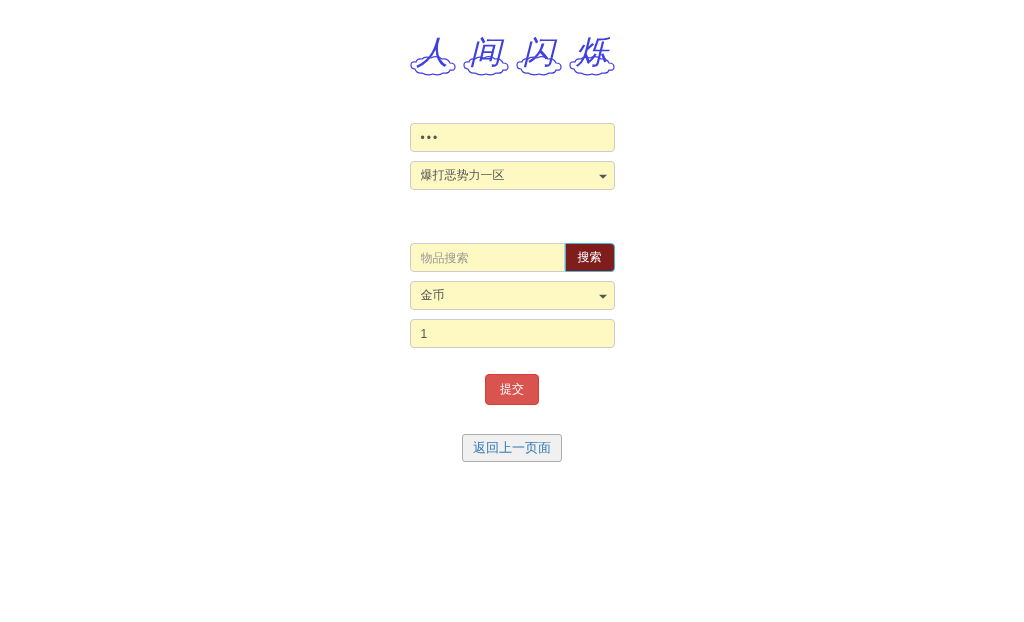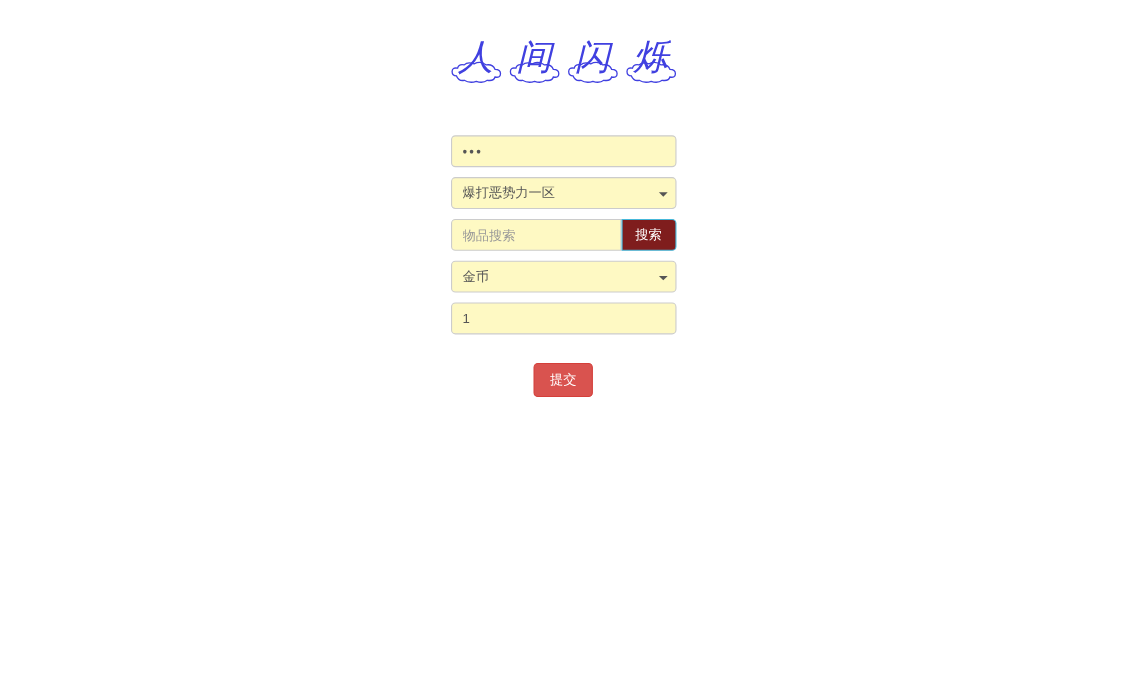--- a/index.html
+++ b/index.html
@@ -93,20 +93,21 @@
       width: 0;
       height: 0;
       border-left: 4px solid transparent;
       border-right: 4px solid transparent;
       border-top: 4px solid #555;
       pointer-events: none;
     }
     .input-group {
       display: flex;
       width: 100%;
+      margin-top: 44px;
     }
     .input-group .form-control {
       border-top-right-radius: 0;
       border-bottom-right-radius: 0;
       flex: 1;
     }
     .input-group-btn {
       background: #7f1d1d;
       color: #fff;
       border: 1px solid #46b8da;
@@ -204,15 +205,18 @@
         <option>金币</option>
       </select>
     </div>
 
     <input type="text" class="form-control" value="1" style="">
 
     <div class="submit-row">
       <button class="btn-submit">提交</button>
     </div>
 
+    <div class="back-row">
+      <button class="btn-back">返回上一页面</button>
+    </div>
 
   </div>
 </div>
 
 </body></html>

